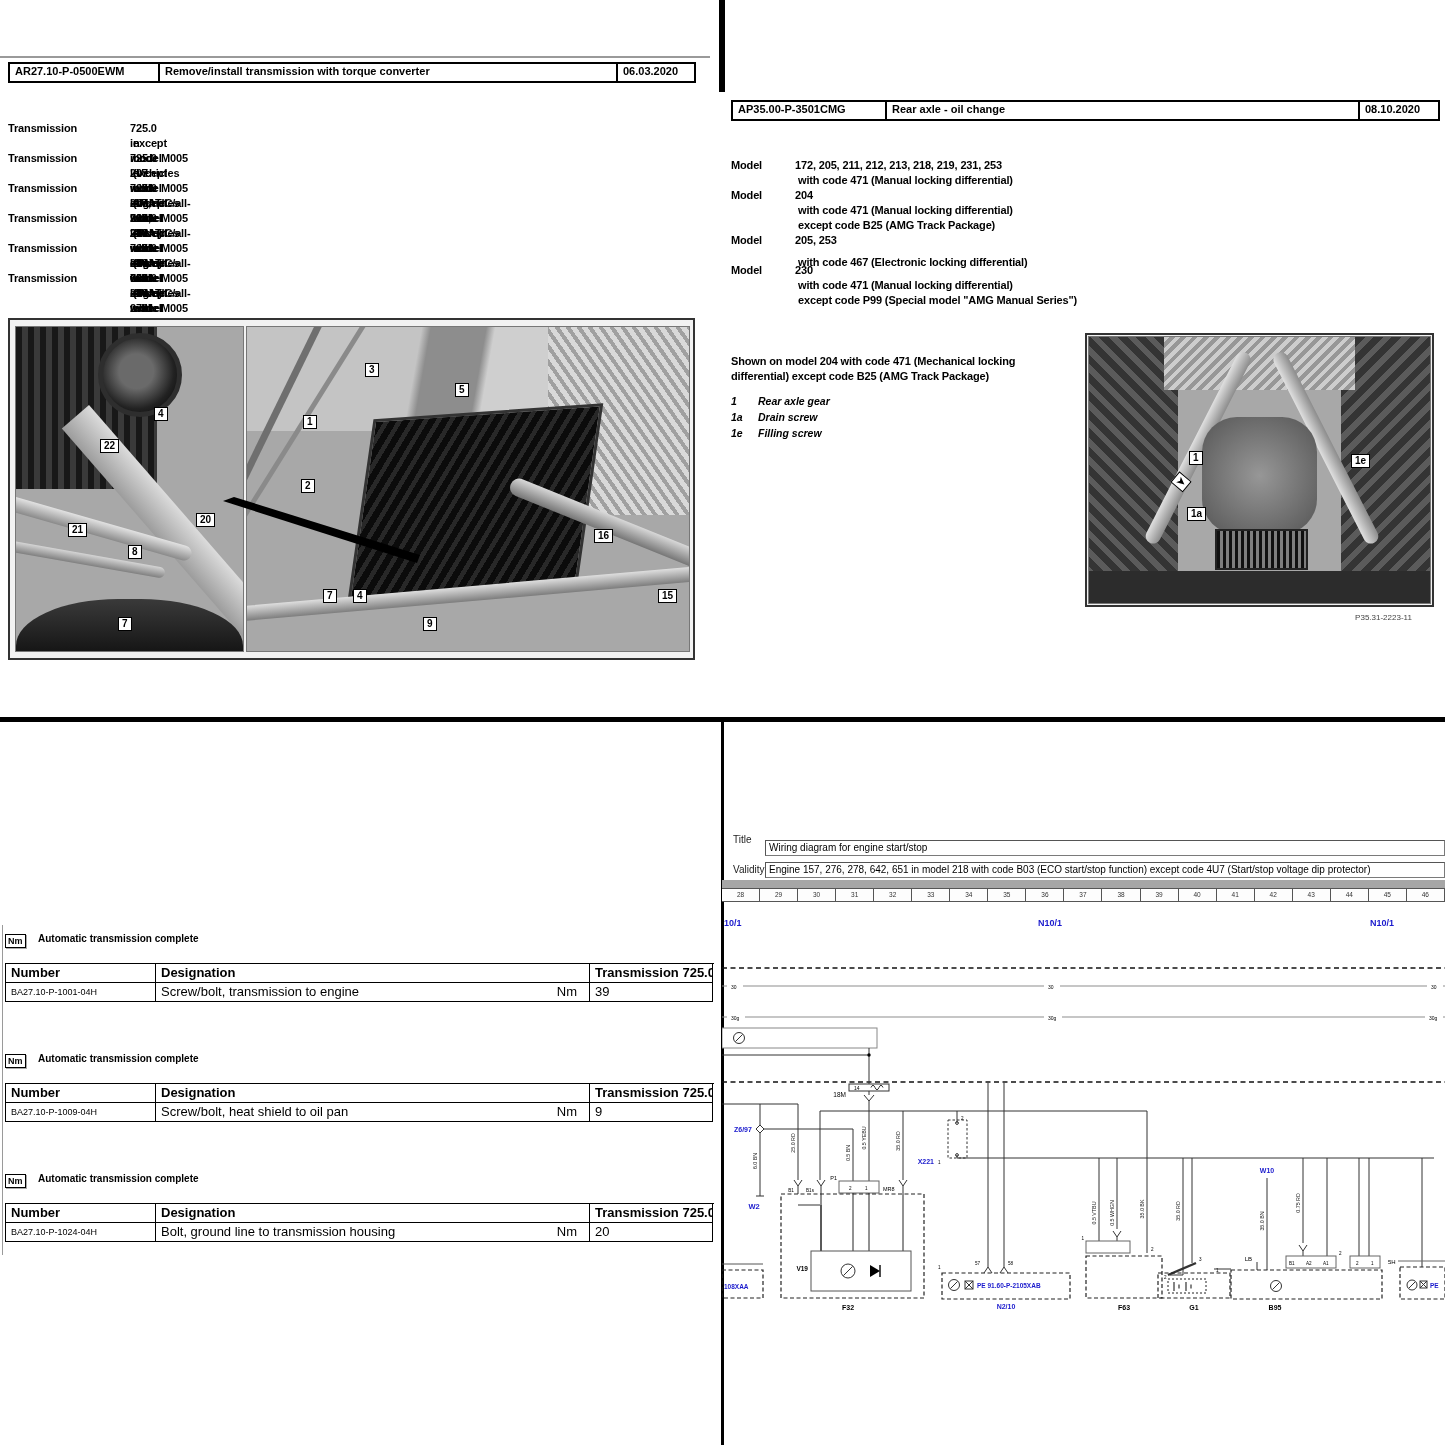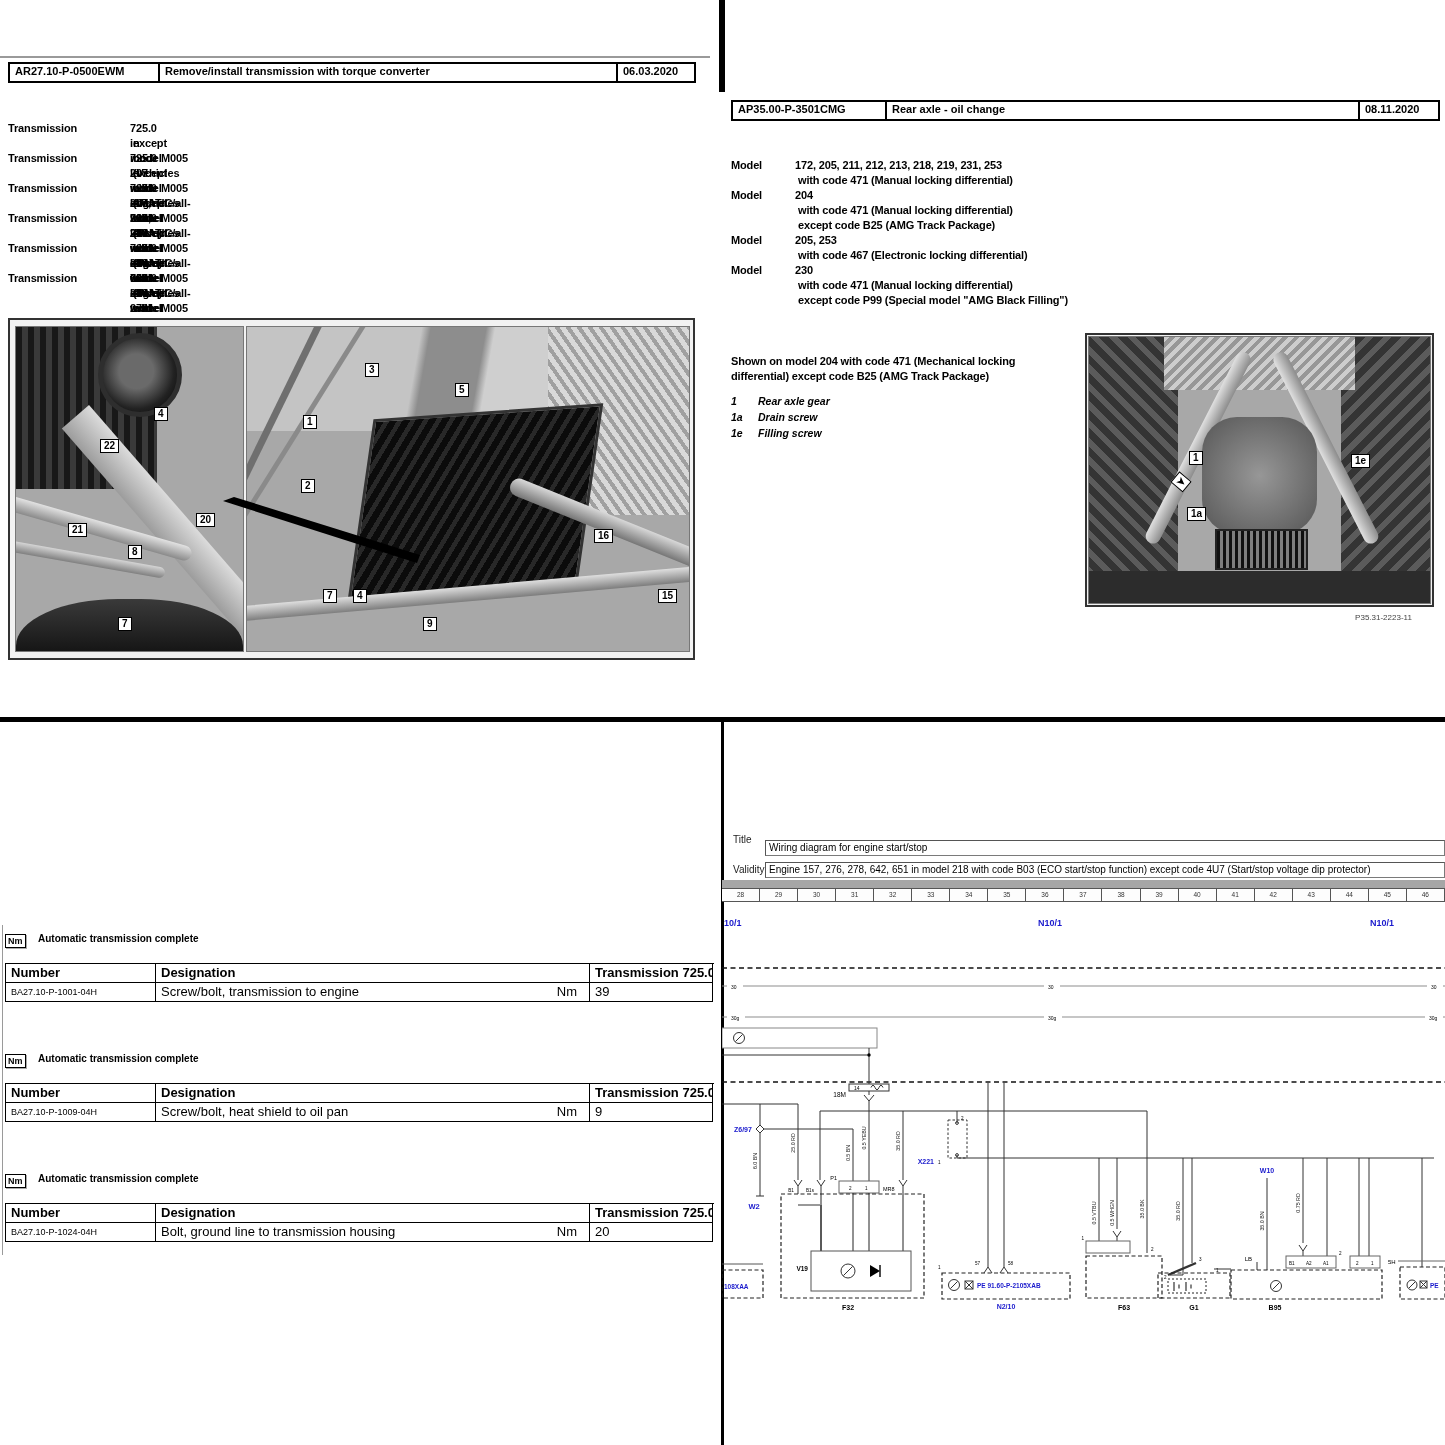--- a/index.html
+++ b/index.html
@@ -130,38 +130,38 @@
       <span class="co" style="left:411px;top:262px;">15</span>
     </div>
     <svg width="683" height="338" viewBox="0 0 683 338" style="position:absolute;left:0;top:0;pointer-events:none;z-index:6;">
       <polygon points="213,181 224,177 410,235 407,243" fill="#000"></polygon>
     </svg>
   </div>
 
   <div class="hdr" style="left:731px;top:100px;width:705px;">
     <div class="hc" style="width:142px;">AP35.00-P-3501CMG</div>
     <div class="hc grow">Rear axle - oil change</div>
-    <div class="hc" style="width:68px;">08.11.2020</div>
+    <div class="hc" style="width:68px;">08.10.2020</div>
   </div>
 
   <div class="abs fs11 b" style="left:731px;top:158px;width:700px;">
     <span class="abs" style="top:0;">Model</span>
     <span class="abs" style="left:64px;top:0;">172, 205, 211, 212, 213, 218, 219, 231, 253</span>
     <span class="abs" style="left:67px;top:15px;">with code 471 (Manual locking differential)</span>
     <span class="abs" style="top:30px;">Model</span>
     <span class="abs" style="left:64px;top:30px;">204</span>
     <span class="abs" style="left:67px;top:45px;">with code 471 (Manual locking differential)</span>
     <span class="abs" style="left:67px;top:60px;">except code B25 (AMG Track Package)</span>
     <span class="abs" style="top:75px;">Model</span>
     <span class="abs" style="left:64px;top:75px;">205, 253</span>
-    <span class="abs" style="left:67px;top:90px;">with code 467 (Electronic locking differential)</span>
+    <span class="abs" style="left:67px;top:97px;">with code 467 (Electronic locking differential)</span>
     <span class="abs" style="top:105px;">Model</span>
     <span class="abs" style="left:64px;top:105px;">230</span>
     <span class="abs" style="left:67px;top:120px;">with code 471 (Manual locking differential)</span>
-    <span class="abs" style="left:67px;top:135px;">except code P99 (Special model "AMG Black Filling")</span>
+    <span class="abs" style="left:67px;top:135px;">except code P99 (Special model "AMG Manual Series")</span>
   </div>
 
   <div class="abs fs11 b" style="left:731px;top:354px;width:300px;">
     <div>Shown on model 204 with code 471 (Mechanical locking</div>
     <div>differential) except code B25 (AMG Track Package)</div>
   </div>
 
   <div class="abs" style="left:731px;top:393px;font-size:10.5px;line-height:16px;">
     <div><span class="it" style="display:inline-block;width:27px;">1</span><span class="it">Rear axle gear</span></div>
     <div><span class="it" style="display:inline-block;width:27px;">1a</span><span class="it">Drain screw</span></div>

